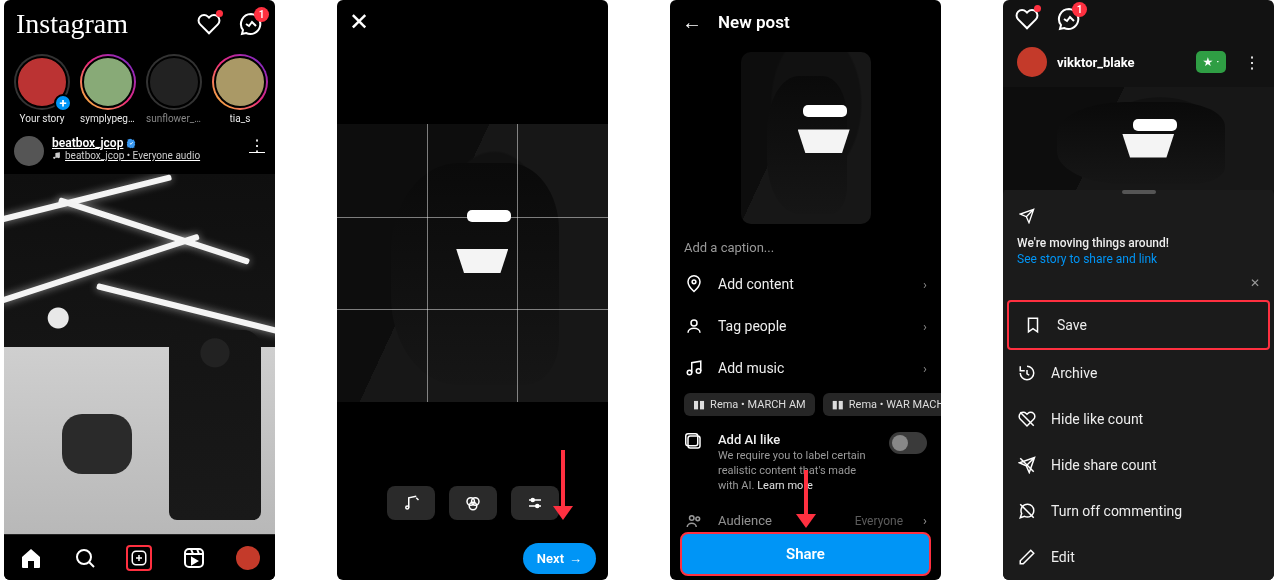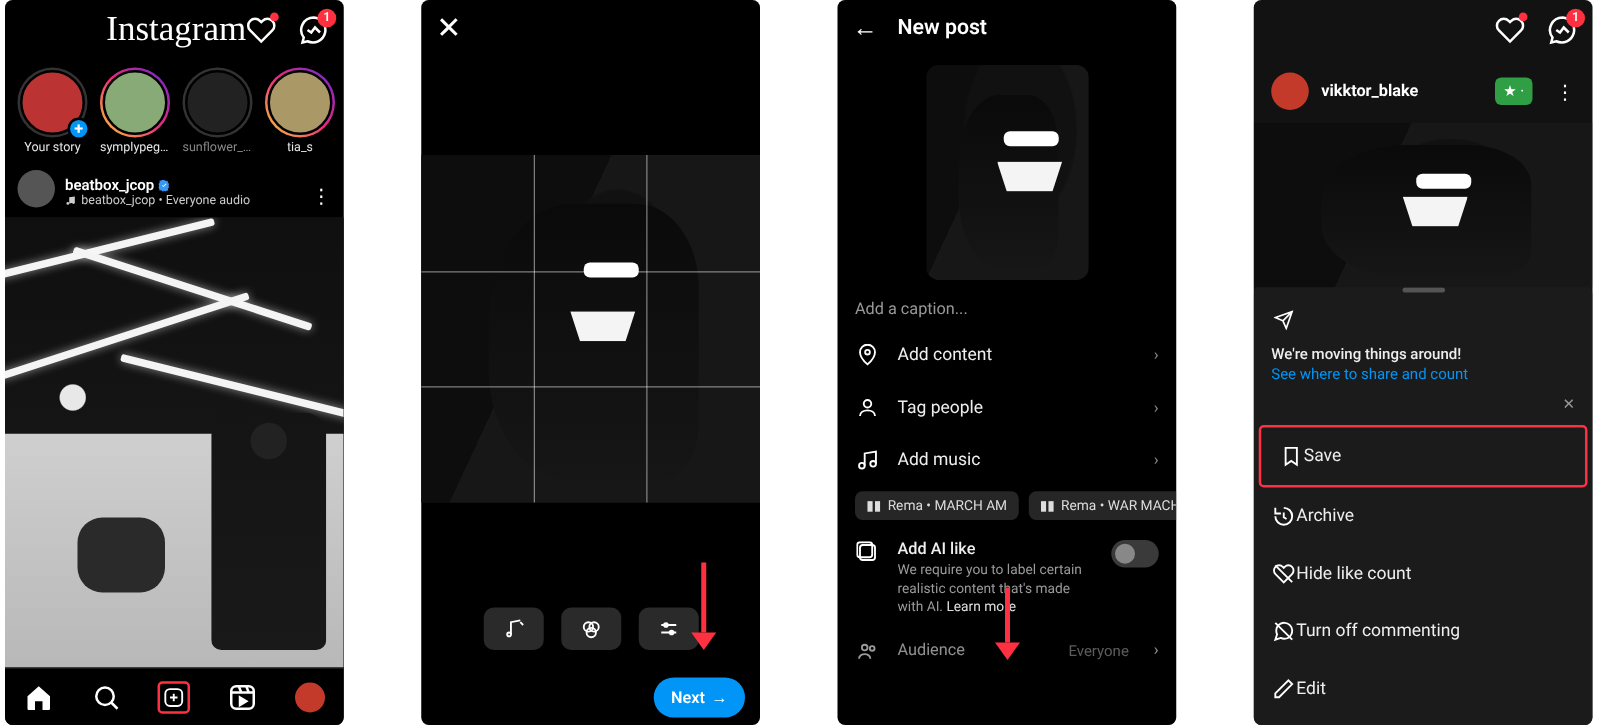--- a/index.html
+++ b/index.html
@@ -24,21 +24,21 @@
     flex-direction: column;
     flex-shrink: 0;
   }
 
   
   .ig-header {
     height: 48px;
     display: flex;
     align-items: center;
     padding: 0 12px;
-    justify-content: flex-end;
+    justify-content: space-between;
   }
   .ig-logo {
     font-family: "Brush Script MT", cursive;
     font-size: 28px;
     font-weight: 500;
     color: #fff;
   }
   .ig-logo .chev { font-size: 11px; margin-left:4px; font-family: Arial; }
   .header-icons { display:flex; gap: 18px; align-items:center; }
   .icon-wrap { position: relative; }
@@ -73,21 +73,21 @@
   .story .plus {
     position:absolute; bottom:-2px; right:-2px;
     width:18px; height:18px; background:#0095f6;
     border:2px solid #000; border-radius:50%;
     display:flex; align-items:center; justify-content:center;
     font-size:13px; font-weight:700;
   }
   .story-label { font-size:10px; color:#e8e8e8; margin-top:3px; white-space:nowrap; overflow:hidden; text-overflow:ellipsis; max-width:56px;}
   .story-label.faded { color:#888;}
   .post-header {
-    display:flex; align-items:flex-end; padding:8px 10px; gap:8px;
+    display:flex; align-items:flex-start; padding:8px 10px; gap:8px;text-decoration:underline;
   }
   .post-av { width:30px; height:30px; border-radius:50%; background:#555;}
   .post-user { font-size:12px; font-weight:600; display:flex; align-items:center; gap:3px;}
   .verified { width:11px; height:11px; fill:#3897f0;}
   .post-audio { font-size:10px; color:#ccc; display:flex; align-items:center; gap:4px;}
   .post-dots { margin-left:auto; font-size:16px; color:#fff;}
   .feed-image {
     flex:1; background:#1a1a1a;
     position:relative; overflow:hidden;
   }
@@ -194,21 +194,21 @@
   .user-name { font-size:13px; font-weight:700;}
   .star-badge { margin-left:auto; background:#2f9e44; border-radius:5px; width:30px; height:22px;
     display:flex; align-items:center; justify-content:center; font-size:12px; color:#fff;}
   .dots-v { font-size:16px; color:#fff; margin-left:8px;}
   .big-thumb { width:100%; height:132px; position:relative; overflow:hidden;}
   .handle { width:34px; height:4px; background:#555; border-radius:2px; margin:6px auto 0;}
   .notice { display:flex; padding:12px 14px 10px 14px; gap:10px; font-size:12px;flex-direction:column;}
   .notice .t{ color:#eee; font-weight:500;}
   .notice .l{ color:#0095f6; display:block; margin-top:2px;}
   .notice .x{ margin-left:auto; color:#999;}
-  .sheet-row { display:flex; align-items:center; padding:13px 14px; font-size:14px; color:#eee;}
+  .sheet-row { display:flex; align-items:center; gap:14px; padding:13px 14px; font-size:14px; color:#eee;}
   .sheet-row.highlight{ border:2.5px solid #ff3040; border-radius:4px; margin:0 4px;}
   .icon18 { width:20px; height:20px; flex-shrink:0; display:flex; align-items:center; justify-content:center;}
 
   svg { display:block; }
 </style>
 </head>
 <body>
 
 <div class="phone">
   <div class="ig-header">
@@ -443,20 +443,21 @@
         </svg>
       </div>
     <span>Audience</span>
     <span class="val">Everyone</span>
     <span class="chev" style="margin-left:6px">›</span>
   </div>
   <div class="red-arrow s3-arrow">
       <div class="shaft"></div>
       <div class="head"></div>
     </div>
+  <div class="blue-bar">Share</div>
 </div>
 
 <div class="phone" style="background:#121212">
   <div class="ig-header">
     <div class="header-icons">
       <div class="icon-wrap">
         <svg width="24" height="24" viewBox="0 0 24 24" fill="none" stroke="#fff" stroke-width="2">
             <path d="M20.84 4.61a5.5 5.5 0 0 0-7.78 0L12 5.67l-1.06-1.06a5.5 5.5 0 0 0-7.78 7.78L12 21.23l8.84-8.84a5.5 5.5 0 0 0 0-7.78z"></path>
           </svg>
         <div class="red-dot"></div>
@@ -486,21 +487,21 @@
   <div style="background:#1b1b1b; flex:1; border-radius:12px 12px 0 0; margin-top:-6px; display:flex; flex-direction:column;">
     <div class="handle"></div>
     <div class="notice">
       <div class="icon18">
           <svg width="16" height="16" viewBox="0 0 24 24" fill="none" stroke="#fff" stroke-width="2">
             <path d="M22 2L11 13M22 2l-7 20-4-9-9-4 20-7z"></path>
           </svg>
         </div>
       <div>
         <span class="t">We're moving things around!</span>
-        <span class="l">See where to share and count</span>
+        <span class="l">See story to share and link</span>
       </div>
       <div class="x">✕</div>
     </div>
 
     <div class="sheet-row highlight">
       <div class="icon18">
           <svg width="18" height="18" viewBox="0 0 24 24" fill="none" stroke="#fff" stroke-width="2">
             <path d="M6 3h12v18l-6-4-6 4z"></path>
           </svg>
         </div>
@@ -521,20 +522,29 @@
           <svg width="18" height="18" viewBox="0 0 24 24" fill="none" stroke="#fff" stroke-width="2">
             <path d="M20.84 4.61a5.5 5.5 0 0 0-7.78 0L12 5.67l-1.06-1.06a5.5 5.5 0 0 0-7.78 7.78L12 21.23l8.84-8.84a5.5 5.5 0 0 0 0-7.78z"></path>
             <line x1="3" y1="3" x2="21" y2="21"></line>
           </svg>
         </div>
       <span>Hide like count</span>
     </div>
     <div class="sheet-row">
       <div class="icon18">
           <svg width="18" height="18" viewBox="0 0 24 24" fill="none" stroke="#fff" stroke-width="2">
+            <path d="M22 2L11 13M22 2l-7 20-4-9-9-4 20-7z"></path>
+            <line x1="3" y1="3" x2="21" y2="21"></line>
+          </svg>
+        </div>
+      <span>Hide share count</span>
+    </div>
+    <div class="sheet-row">
+      <div class="icon18">
+          <svg width="18" height="18" viewBox="0 0 24 24" fill="none" stroke="#fff" stroke-width="2">
             <path d="M21 11.5a8.38 8.38 0 01-.9 3.8 8.5 8.5 0 01-7.6 4.7 8.38 8.38 0 01-3.8-.9L3 21l1.9-5.7a8.38 8.38 0 01-.9-3.8 8.5 8.5 0 014.7-7.6 8.38 8.38 0 013.8-.9h.5a8.48 8.48 0 018 8v.5z"></path>
             <line x1="3" y1="3" x2="21" y2="21"></line>
           </svg>
         </div>
       <span>Turn off commenting</span>
     </div>
     <div class="sheet-row">
       <div class="icon18">
           <svg width="18" height="18" viewBox="0 0 24 24" fill="none" stroke="#fff" stroke-width="2">
             <path d="M17 3l4 4L7 21H3v-4L17 3z"></path>

